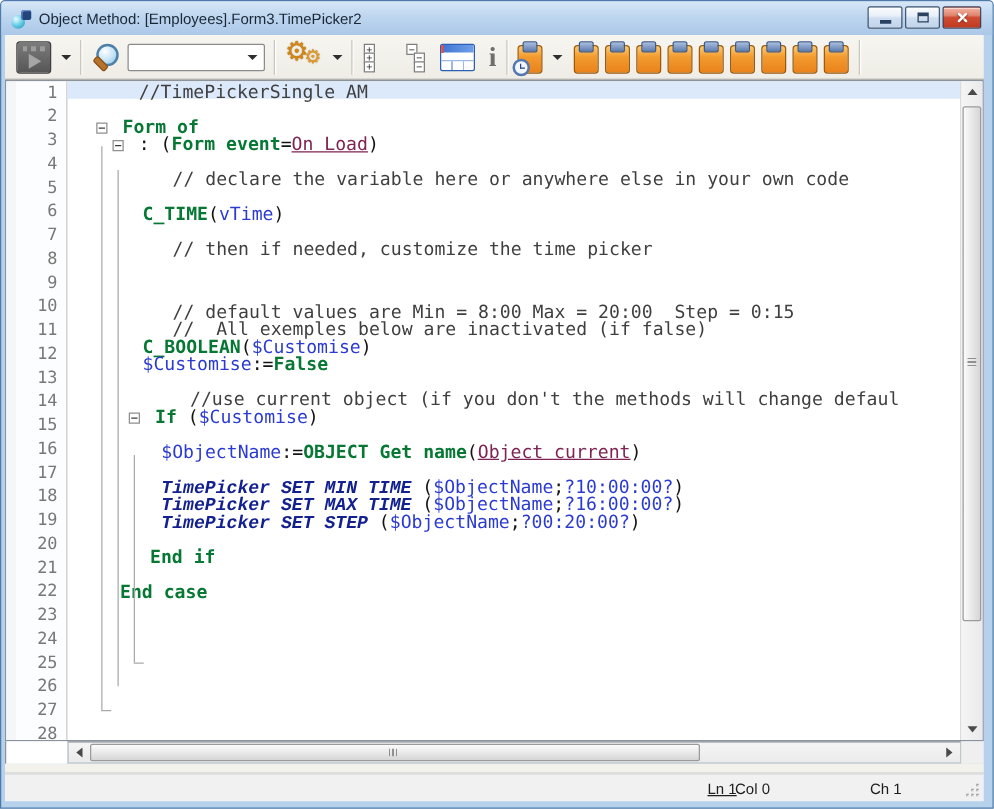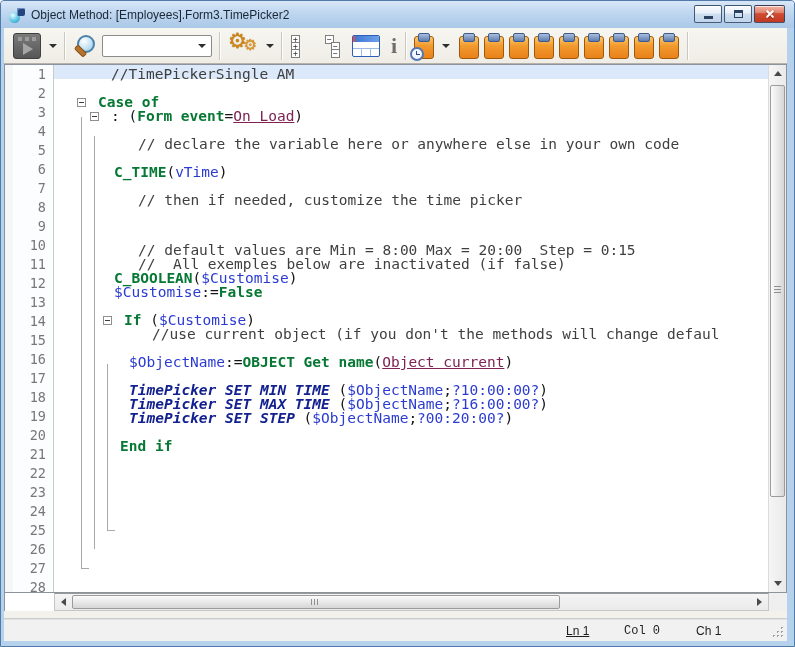--- a/index.html
+++ b/index.html
@@ -113,21 +113,21 @@
           text-align:right; padding-right:7px; }
   .code { flex:1; position:relative; overflow:hidden; }
   .crow { position:relative; height:14px; }
   .crow.hl { background:var(--line_highlight,#dbe9fa); }
   .ctext { display:block; white-space:pre; font:14.5px/19px "DejaVu Sans Mono",monospace;
            color:#141414; }
   .tk-c { color:var(--comment,#3f3f3f); }
   .tk-k { color:var(--keyword,#067834); font-weight:bold; }
   .tk-v { color:var(--variable,#2b3bd1); }
   .tk-o { color:var(--constant,#7e2353); text-decoration:underline;text-align:center; }
-  .tk-m { color:var(--method,#12218f); font-weight:bold; font-style:italic; }
+  .tk-m { color:var(--method,#12218f); font-weight:bold; font-style:italic;font-family:Liberation Mono, monospace; }
   .tk-p { color:#141414; }
   .fold-box { position:absolute; top:5px; width:9px; height:9px; border:1px solid #8f8f8f;
               background:#fff; z-index:2; }
   .fold-box::after { content:''; position:absolute; left:1px; right:1px; top:3px; height:1px;
               background:#3c3c3c; }
   .fline { position:absolute; width:1px; background:#a9a9a9; }
   .felbow { position:absolute; height:1px; background:#a9a9a9; }
 
   
   .vscroll { width:18px; flex:0 0 auto; display:flex; flex-direction:column;
@@ -159,21 +159,21 @@
   .hgrip { position:absolute; top:3px; bottom:3px; left:50%; margin-left:-5px; width:9px;
            background:repeating-linear-gradient(90deg,#909090 0 1px,transparent 1px 3px); }
   .corner { width:18px; background:#efefef; flex:0 0 auto; }
 
   
   .strip { position:absolute; top:610px; left:3px; right:7px; height:8px; background:#f2f1eb;
            border-bottom:1px solid #cccccc; }
   .statusbar { position:absolute; top:618px; left:3px; right:7px; height:22px; background:#f1f1f1;
                border-top:1px solid #e2e2e2; font-size:12px; color:#1e1e1e; }
   .st-item { position:absolute; top:4px; }
-  .st-ln { left:562px;text-decoration:underline; } .st-col { left:620px;font-family:Liberation Mono, monospace; } .st-ch { left:692px; }
+  .st-ln { left:562px;text-decoration:underline; } .st-col { left:584px; } .st-ch { left:692px; }
   .grip { position:absolute; right:2px; bottom:2px; }
 </style>
 </head>
 <body>
 
 <div class="window">
 
   <div class="titlebar">
     <span class="app-icon">
       <span class="ai-ball"></span>
@@ -315,21 +315,21 @@
       </div>
     <div class="code">
         <div class="crow hl">
           <span class="ctext" style="padding-left: 57px;"><span class="tk-c">//TimePickerSingle AM</span></span>
         </div>
         <div class="crow">
           <span class="ctext" style="padding-left: 0px;"></span>
         </div>
         <div class="crow">
           <span class="fold-box" style="left: 23px;"></span>
-          <span class="ctext" style="padding-left: 44px;"><span class="tk-k">Case of</span></span>
+          <span class="ctext" style="padding-left: 44px;"><span class="tk-k">Form of</span></span>
         </div>
         <div class="crow">
           <span class="fold-box" style="left: 36px;"></span>
           <span class="ctext" style="padding-left: 57px;"><span class="tk-p">: (</span><span class="tk-k">Form event</span><span class="tk-p">=</span><span class="tk-o">On Load</span><span class="tk-p">)</span></span>
         </div>
         <div class="crow">
           <span class="ctext" style="padding-left: 0px;"></span>
         </div>
         <div class="crow">
           <span class="ctext" style="padding-left: 84px;"><span class="tk-c">// declare the variable here or anywhere else in your own code</span></span>
@@ -355,27 +355,27 @@
         <div class="crow">
           <span class="ctext" style="padding-left: 60px;"><span class="tk-k">C_BOOLEAN</span><span class="tk-p">(</span><span class="tk-v">$Customise</span><span class="tk-p">)</span></span>
         </div>
         <div class="crow">
           <span class="ctext" style="padding-left: 60px;"><span class="tk-v">$Customise</span><span class="tk-p">:=</span><span class="tk-k">False</span></span>
         </div>
         <div class="crow">
           <span class="ctext" style="padding-left: 0px;"></span>
         </div>
         <div class="crow">
+          <span class="ctext" style="padding-left: 98px;"><span class="tk-c">//use current object (if you don't the methods will change defaul</span></span>
+        </div>
+        <div class="crow">
           <span class="fold-box" style="left: 49px;"></span>
           <span class="ctext" style="padding-left: 70px;"><span class="tk-k">If</span><span class="tk-p"> (</span><span class="tk-v">$Customise</span><span class="tk-p">)</span></span>
         </div>
         <div class="crow">
-          <span class="ctext" style="padding-left: 98px;"><span class="tk-c">//use current object (if you don't the methods will change defaul</span></span>
-        </div>
-        <div class="crow">
           <span class="ctext" style="padding-left: 0px;"></span>
         </div>
         <div class="crow">
           <span class="ctext" style="padding-left: 75px;"><span class="tk-v">$ObjectName</span><span class="tk-p">:=</span><span class="tk-k">OBJECT Get name</span><span class="tk-p">(</span><span class="tk-o">Object current</span><span class="tk-p">)</span></span>
         </div>
         <div class="crow">
           <span class="ctext" style="padding-left: 0px;"></span>
         </div>
         <div class="crow">
           <span class="ctext" style="padding-left: 75px;"><span class="tk-m">TimePicker SET MIN TIME</span><span class="tk-p"> (</span><span class="tk-v">$ObjectName</span><span class="tk-p">;</span><span class="tk-v">?10:00:00?</span><span class="tk-p">)</span></span>
@@ -387,20 +387,23 @@
           <span class="ctext" style="padding-left: 75px;"><span class="tk-m">TimePicker SET STEP</span><span class="tk-p"> (</span><span class="tk-v">$ObjectName</span><span class="tk-p">;</span><span class="tk-v">?00:20:00?</span><span class="tk-p">)</span></span>
         </div>
         <div class="crow">
           <span class="ctext" style="padding-left: 0px;"></span>
         </div>
         <div class="crow">
           <span class="ctext" style="padding-left: 66px;"><span class="tk-k">End if</span></span>
         </div>
         <div class="crow">
           <span class="ctext" style="padding-left: 0px;"></span>
+        </div>
+        <div class="crow">
+          <span class="ctext" style="padding-left: 42px;"><span class="tk-k">End case</span></span>
         </div>
         <div class="crow">
           <span class="ctext" style="padding-left: 0px;"></span>
         </div>
         <div class="fline" style="left: 27px; top: 52px; height: 451px;"></div>
         <div class="felbow" style="left: 27px; top: 503px; width: 8px;"></div>
         <div class="fline" style="left: 40px; top: 71px; height: 413px;"></div>
         <div class="fline" style="left: 53px; top: 299px; height: 166px;"></div>
         <div class="felbow" style="left: 53px; top: 465px; width: 8px;"></div>
       </div>

